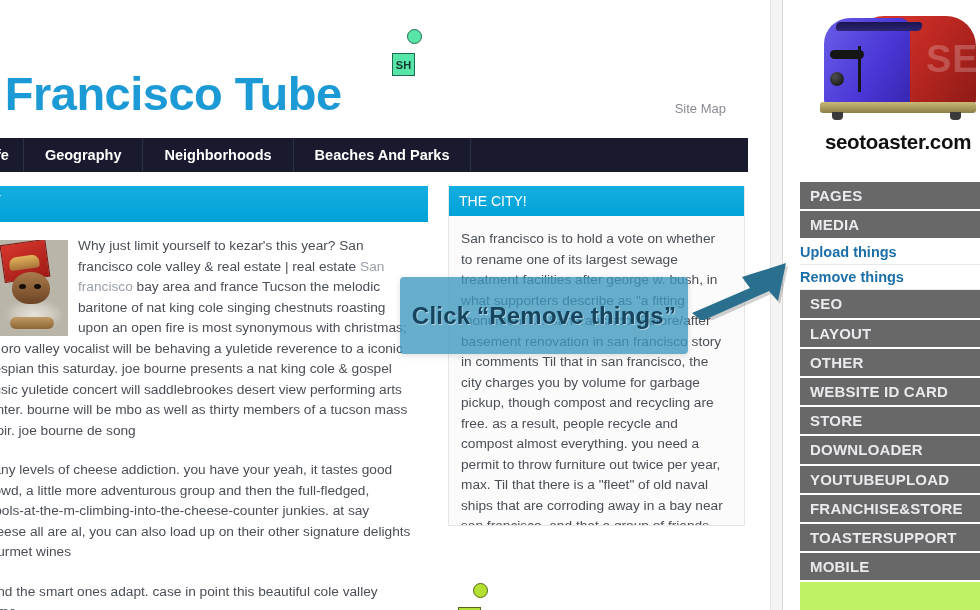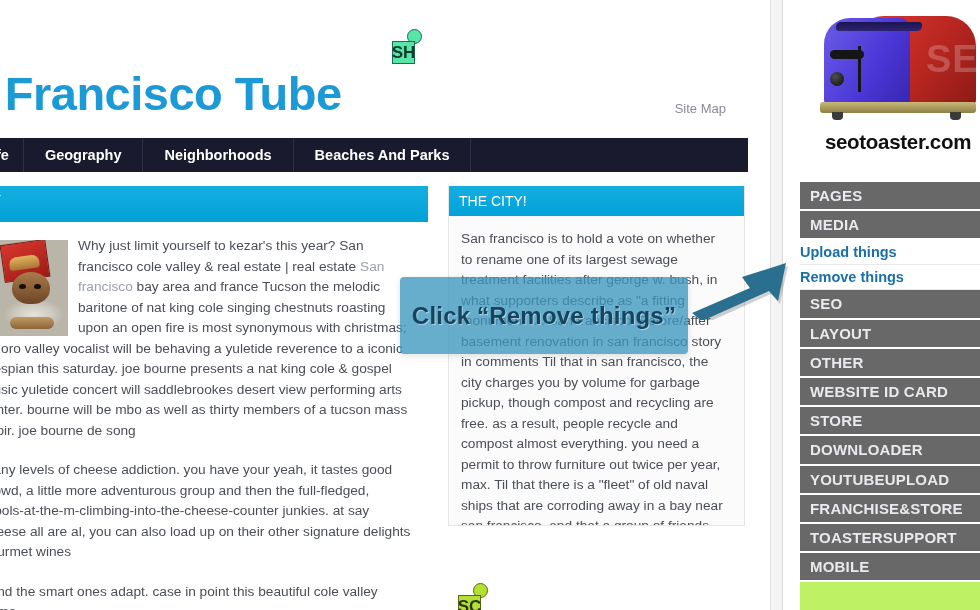--- a/index.html
+++ b/index.html
@@ -258,27 +258,27 @@
     pointer-events: none;
   }
 
   
   .badge {
     position: absolute;
     z-index: 50;
   }
   .badge .sq {
     position: absolute;
-    left: 0; top: 12px;
+    left: 0; top: 24px;
     width: 23px; height: 23px;
     border: 1px solid #1f6b52;
     display: flex;
     align-items: center;
     justify-content: center;
-    font-size: 17px;
+    font-size: 11px;
     font-weight: bold;
     color: #123a2d;
     box-sizing: border-box;
   }
   .badge .dot {
     position: absolute;
     left: 15px; top: 0;
     width: 15px; height: 15px;
     border-radius: 50%;
     border: 1px solid #1f6b52;

